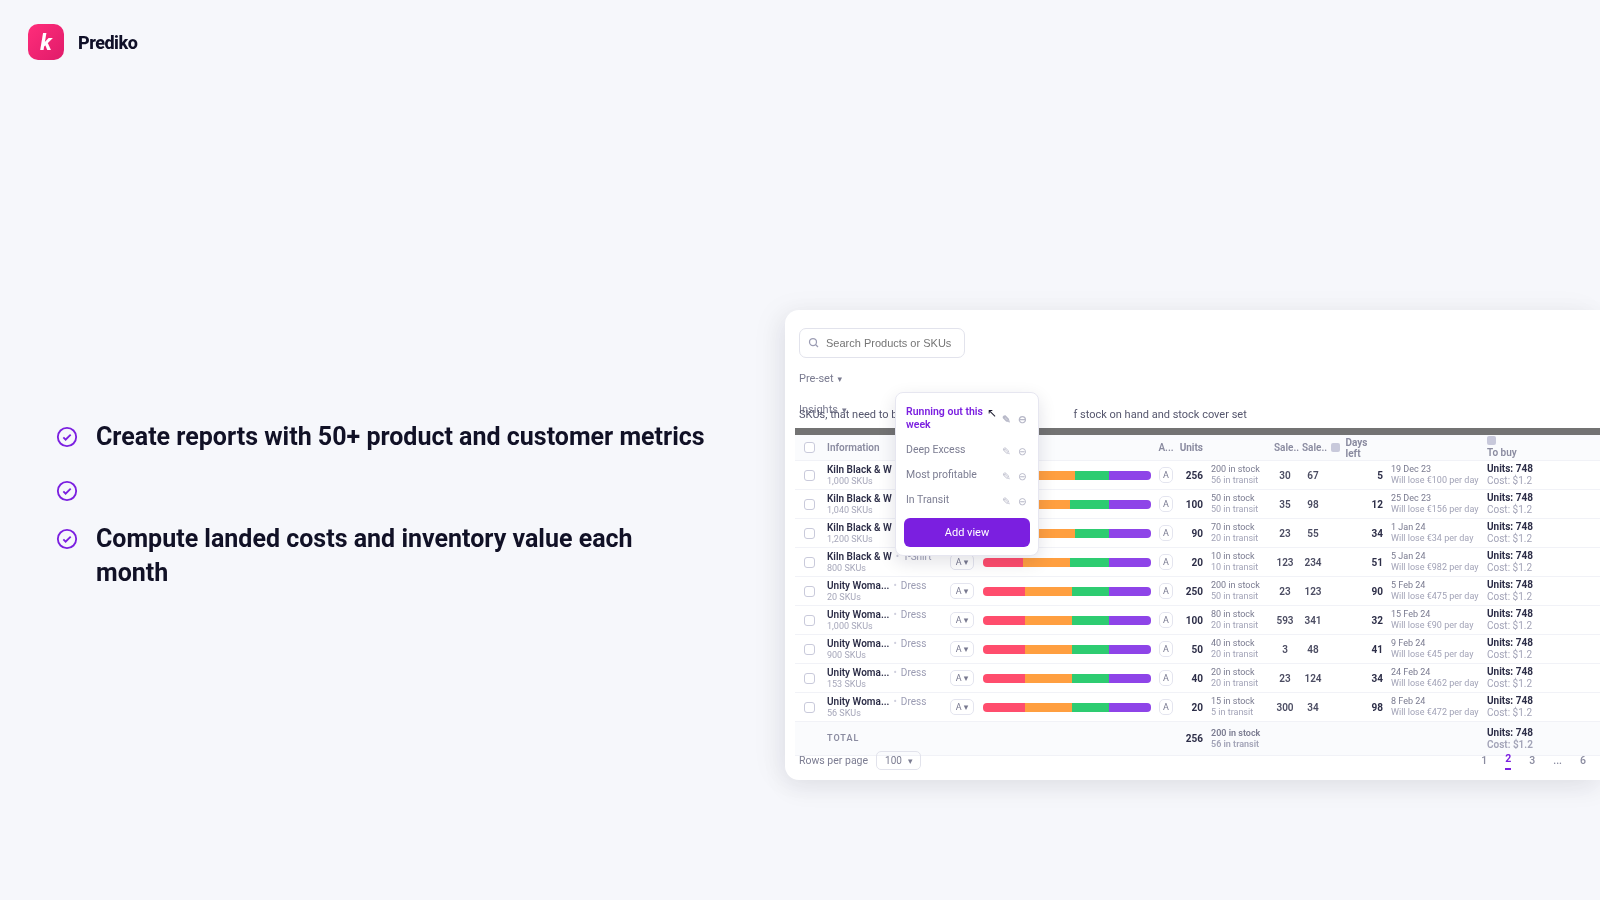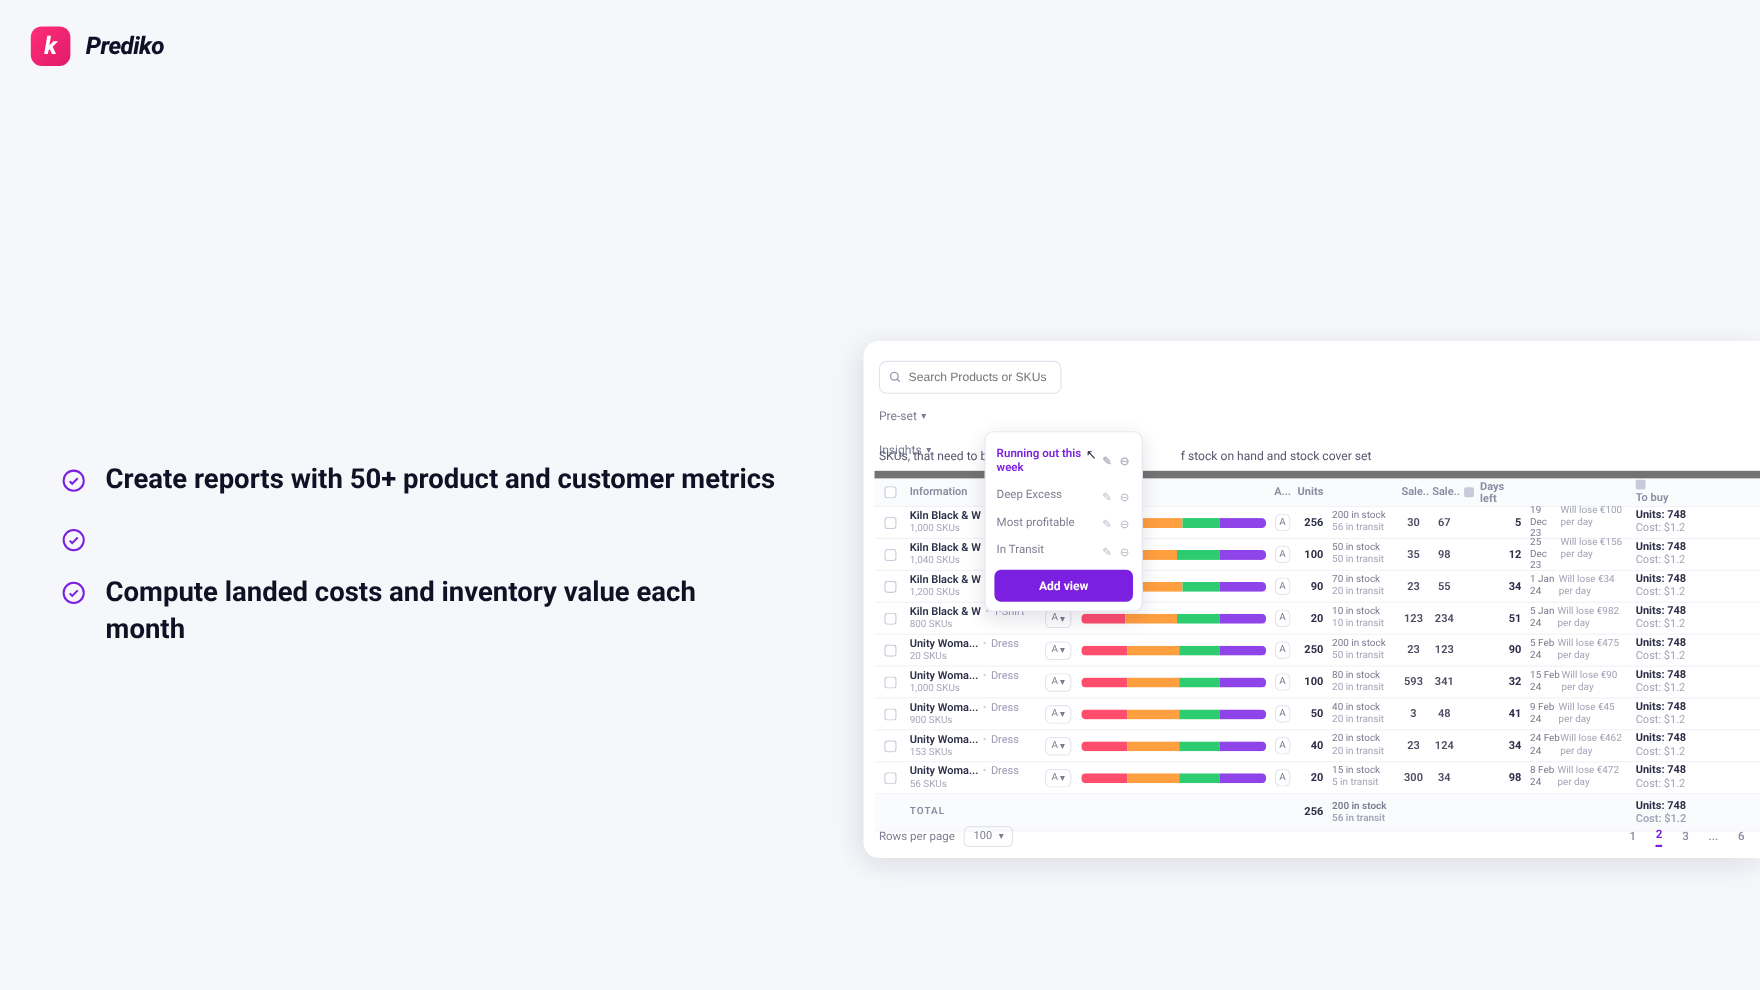--- a/index.html
+++ b/index.html
@@ -2,21 +2,21 @@
 <html><head>
 <meta charset="utf-8">
 <style>
   * { box-sizing: border-box; margin: 0; padding: 0; }
   html, body { width: 1600px; height: 900px; overflow: hidden; font-family: -apple-system, BlinkMacSystemFont, "Segoe UI", Roboto, Helvetica, Arial, sans-serif; background: #f6f7fb; color: #1a1a2e; }
   .page { position: relative; width: 1600px; height: 900px; }
 
   
   .logo-wrap { position: absolute; top: 24px; left: 28px; display: flex; align-items: center; gap: 14px; }
   .logo-sq { width: 36px; height: 36px; background: linear-gradient(135deg, #ff2d7a, #e01b6a); border-radius: 10px; display: flex; align-items: center; justify-content: center; color: #fff; font-weight: 800; font-style: italic; font-size: 22px; }
-  .logo-text { font-weight: 800; font-size: 22px; letter-spacing: -0.5px; color: #101028; font-style: italic; }
+  .logo-text { font-weight: 800; font-size: 18px; letter-spacing: -0.5px; color: #101028; }
 
   
   .headline { position: absolute; top: 68px; left: 0; right: 0; text-align: center; font-weight: 800; font-size: 56px; line-height: 1.1; letter-spacing: -1px; color: #0d0d24; }
   .headline .accent { color: #7b1fe0; }
 
   
   .bullets { position: absolute; left: 56px; top: 420px; width: 650px; }
   .bullet { display: flex; align-items: flex-start; gap: 18px; margin-bottom: 20px; }
   .tick-ico { flex: 0 0 auto; width: 22px; height: 22px; margin-top: 6px; color: #7b1fe0; }
   .bullet-text { font-size: 25px; line-height: 1.35; font-weight: 700; color: #111126; }
@@ -32,21 +32,21 @@
   .tab { display: flex; align-items: center; gap: 4px; cursor: pointer; }
   .tab.accent { color: #7b1fe0; font-weight: 600; }
   .chev { font-size: 9px; }
 
   
   .drop { position: absolute; top: 82px; left: 110px; width: 144px; background: #fff; border: 1px solid #e6e6f0; border-radius: 8px; box-shadow: 0 6px 18px rgba(20,20,50,0.12); padding: 6px 0; z-index: 5; }
   .drop-item { display: flex; align-items: center; justify-content: space-between; padding: 6px 10px; font-size: 10.5px; color: #7c7d92; cursor: pointer; }
   .drop-item.active { color: #7b1fe0; font-weight: 600; }
   .drop-icons { display: flex; gap: 6px; color: #b7b8c8; }
   .drop-icons span { width: 10px; height: 10px; display:block; }
-  .drop-btn { margin: 6px 8px 2px 8px; background: #7b1fe0; color: #fff; text-align: center; border-radius: 6px; padding: 8px 0; font-size: 11px; font-weight: 700; cursor: pointer; }
+  .drop-btn { margin: 6px 8px 2px 8px; background: #7b1fe0; color: #fff; text-align: center; border-radius: 6px; padding: 8px 0; font-size: 11px; font-weight: 400; cursor: pointer; }
   .cursor-ico { position: absolute; top: 96px; left: 202px; z-index: 6; font-size: 12px; }
 
   .skus-note { position: absolute; top: 98px; left: 14px; font-size: 11px; color: #55566d; white-space: nowrap; }
   .skus-note .gap { display:inline-block; width: 158px; }
 
   
   .tbl { position: absolute; top: 118px; left: 10px; right: 0; border-top: 7px solid #737373; overflow: hidden; }
   .hrow, .row, .trow { display: flex; align-items: center; border-bottom: 1px solid #f1f2f7; font-size: 10px; }
   .hrow { height: 26px; background: #fafbfd; color: #8a8ba0; font-weight: 600; }
   .row { height: 29px; color: #51536a; }
@@ -58,21 +58,21 @@
   .c-info .nm { color: #2d2e48; font-weight: 600; max-width: 68px; overflow: hidden; text-overflow: ellipsis; white-space: nowrap; }
   .c-info .sub { color: #a6a7ba; font-size: 9px; }
   .c-a { width: 34px; justify-content: center; }
   .c-bar { width: 176px; }
   .c-a2 { width: 22px; justify-content: center; }
   .c-units { width: 30px; justify-content: flex-end; font-weight: 700; color: #2d2e48; }
   .c-stock { width: 64px; flex-direction: column; align-items: flex-start; line-height: 1.2; font-size: 9px; color: #a2a3b7; }
   .c-stock .l1 { color: #7a7b90; }
   .c-num { width: 28px; justify-content: center; font-weight: 600; color: #4b4c62; }
   .c-dl { width: 30px; justify-content: flex-end; font-weight: 700; color: #2d2e48; }
-  .c-date { width: 96px; flex-direction: row; align-items: flex-start; line-height: 1.2; font-size: 9px; color: #a2a3b7; }
+  .c-date { width: 96px; flex-direction: column; align-items: flex-start; line-height: 1.2; font-size: 9px; color: #a2a3b7; }
   .c-date .l1 { color: #7a7b90; }
   .c-buy { width: 56px; flex-direction: column; align-items: flex-start; line-height: 1.2; font-size: 10px; }
   .c-buy .l1 { font-weight: 700; color: #2d2e48; }
   .c-buy .l2 { color: #a2a3b7; }
 
   .cb { width: 11px; height: 11px; border: 1.5px solid #c9cadb; border-radius: 3px; background: #fff; cursor: pointer; }
   .pill { border: 1px solid #e4e5ef; border-radius: 5px; padding: 2px 5px; font-size: 9px; color: #787990; display: flex; align-items: center; gap: 2px; }
   .abadge { border: 1px solid #e4e5ef; border-radius: 5px; width: 16px; height: 16px; display: flex; align-items: center; justify-content: center; font-size: 9px; color: #787990; }
 
   .bar { width: 172px; height: 9px; border-radius: 4px; display: flex; overflow: hidden; }

